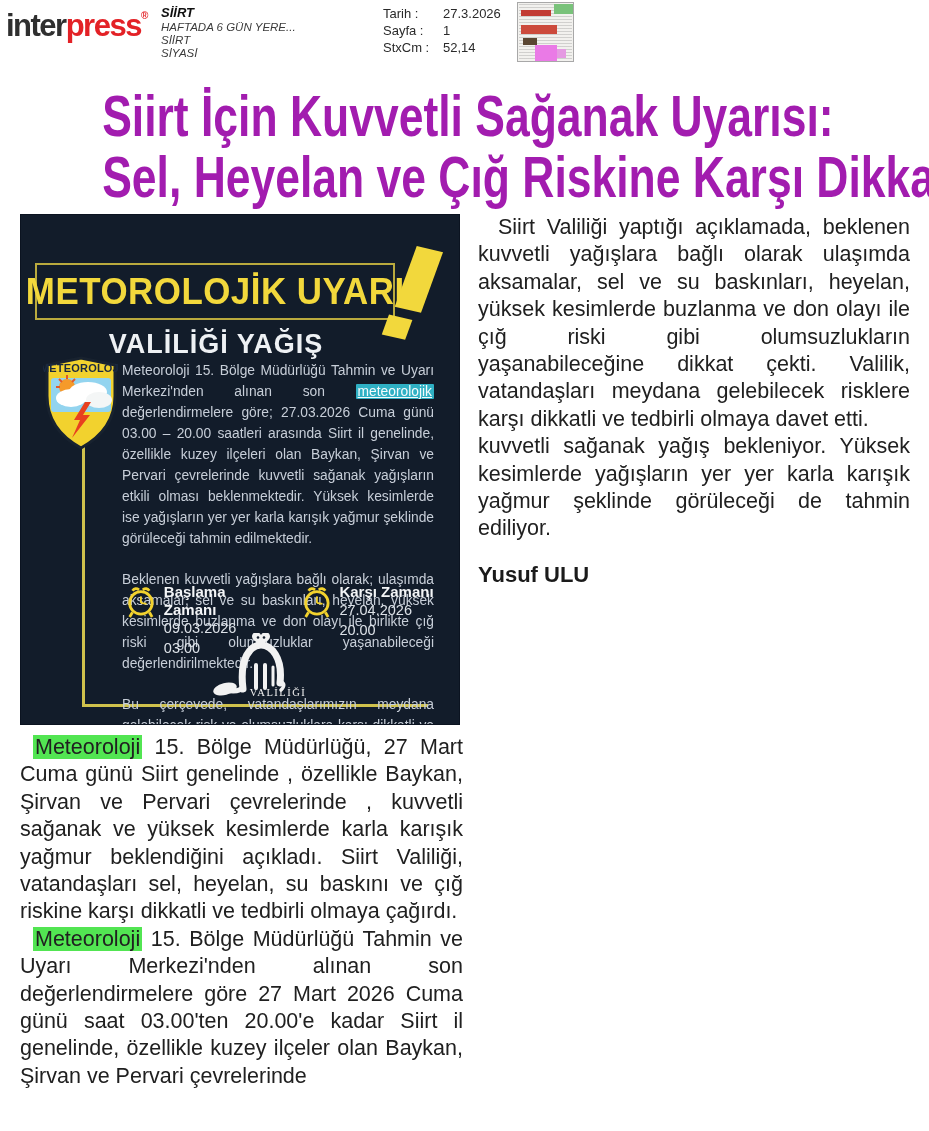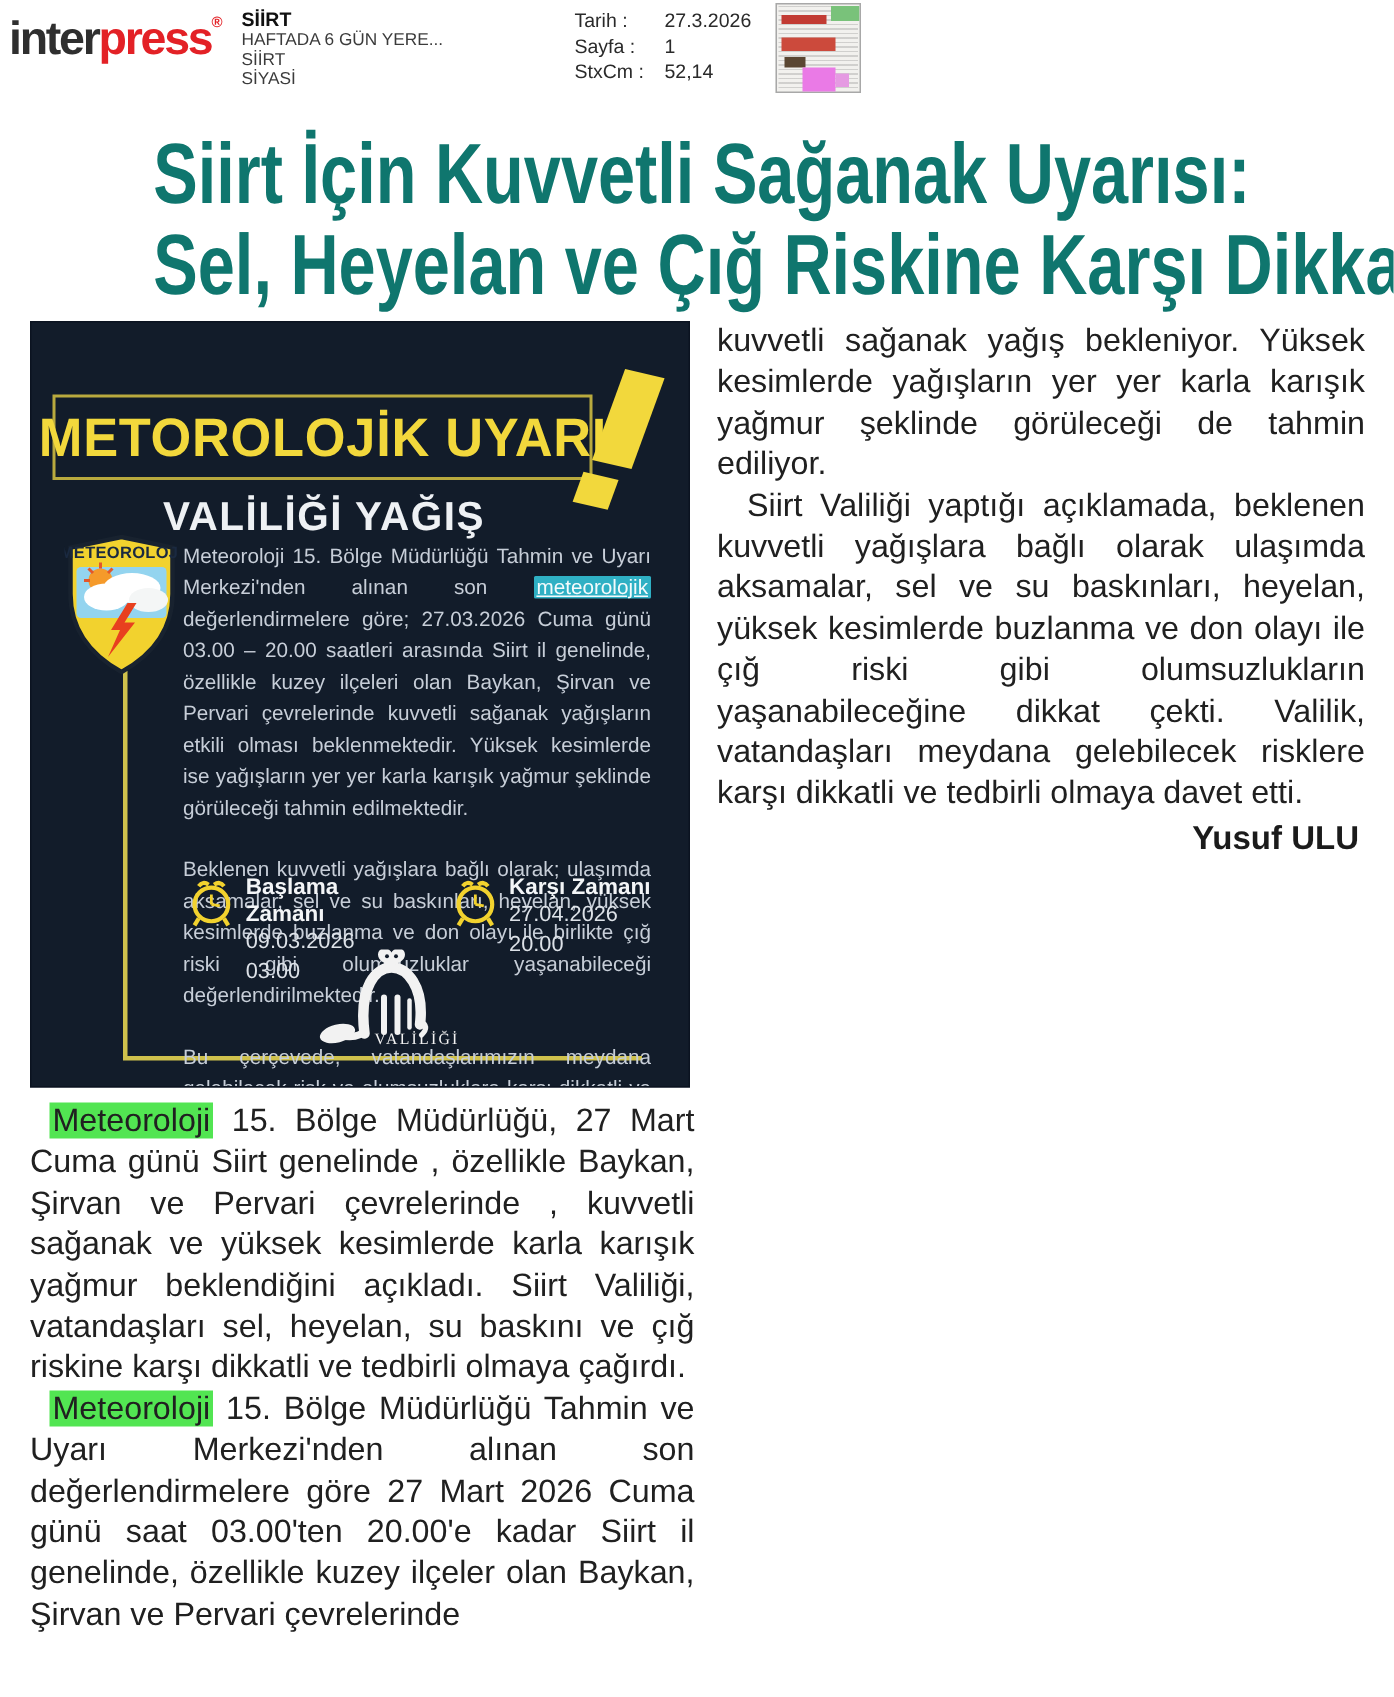--- a/index.html
+++ b/index.html
@@ -8,21 +8,21 @@
     width:929px; height:1131px; overflow:hidden; position:relative;
     font-family:"Liberation Sans", sans-serif; color:#1b1b1b;
   }
 
   
   .hdr { position:relative; height:70px; }
   .logo { position:absolute; left:6px; top:8px; font-weight:700; font-size:31px; letter-spacing:-1.5px; }
   .logo .inter { color:#2f2f2f; }
   .logo .press { color:#e32126; }
   .logo .reg { color:#e32126; font-size:10px; vertical-align:top; position:relative; top:2px; letter-spacing:0; }
-  .pub { position:absolute; left:161px; top:6px; line-height:1.14; }
+  .pub { position:absolute; left:161px; top:6px; line-height:1.14;font-style:italic; }
   .pub-name { font-size:13px; font-weight:700; color:#101010; }
   .pub-line { font-size:11.5px; color:#3b3b3b; }
   .meta { position:absolute; left:383px; top:6px; font-size:13px; color:#2a2a2a; }
   .meta-row { display:flex; line-height:1.3; }
   .meta-label { width:52px; }
   .meta-value { padding-left:8px; }
 
   
   .thumb { position:absolute; left:517px; top:2px; width:57px; height:60px;
     background:#f2f1ee; border:1px solid #a8a8a8; overflow:hidden; }
@@ -31,34 +31,34 @@
       repeating-linear-gradient(to bottom, rgba(120,120,120,.55) 0 1px, transparent 1px 3px);
     opacity:.5; }
   .thumb .green { position:absolute; left:36px; top:1px; width:19px; height:10px; background:#79c27a; }
   .thumb .red1  { position:absolute; left:3px;  top:7px; width:30px; height:6px;  background:#c23b33; }
   .thumb .red2  { position:absolute; left:3px;  top:22px; width:36px; height:9px; background:#cc4a3c; }
   .thumb .dark  { position:absolute; left:5px;  top:35px; width:14px; height:7px; background:#5a4632; }
   .thumb .magenta { position:absolute; left:17px; top:42px; width:22px; height:17px; background:#ea7ae6; }
   .thumb .mag2 { position:absolute; left:39px; top:46px; width:9px; height:9px; background:#e59ae2; }
 
   
-  .headline { margin-top:16px; text-align:left; color:#0f766e; }
+  .headline { margin-top:16px; text-align:left; color:#a21caf; }
   .hl-line { display:block; font-weight:700; font-size:57px; line-height:61px;
     transform:scaleX(0.78); transform-origin:50% 50%; white-space:nowrap; letter-spacing:0; }
 
   
   .cols { display:flex; padding:6px 19px 0 20px; gap:15px; }
   .col-left { width:443px; flex:none; }
   .col-right { flex:1; min-width:0; }
 
   p.body-p { font-size:21.5px; line-height:27.4px; text-align:justify; color:#202020; }
   p.indent { text-indent:20px; }
   p.indent-sm { text-indent:13px; }
   .hl-green { background:#52e552; padding:0 2px; }
-  .byline { font-weight:700; font-size:22px; text-align:right; margin-top:3px; padding-right:4px; }
+  .byline { font-weight:700; font-size:22px; margin-top:19px; padding-right:4px; }
 
   
   .poster { position:relative; width:440px; height:511px; background:#121c2a;
     border:1px solid #0b1320; margin-bottom:9px; overflow:hidden; }
   .p-titlebox { position:absolute; left:14px; top:48px; width:360px; height:57px;
     border:2px solid #b9aa3e; display:flex; align-items:center; justify-content:center; }
   .p-title { color:#f2d83c; font-weight:700; font-size:36px; letter-spacing:.5px; white-space:nowrap;
     transform:scaleX(.97); }
   .p-excl { position:absolute; left:381px; top:32px; transform:rotate(13deg); }
   .p-excl .bar { width:27px; height:64px; background:#f2d83c; transform:skewX(-7deg); }
@@ -228,18 +228,18 @@
         </svg>
         <div class="p-valilik-text">VALİLİĞİ</div>
       </div>
     </figure>
 
     <p class="body-p indent-sm"><span class="hl-green">Meteoroloji</span><span> 15. Bölge Müdürlüğü, 27 Mart Cuma günü Siirt genelinde , özellikle Baykan, Şirvan ve Pervari çevrelerinde , kuvvetli sağanak ve yüksek kesimlerde karla karışık yağmur beklendiğini açıkladı. Siirt Valiliği, vatandaşları sel, heyelan, su baskını ve çığ riskine karşı dikkatli ve tedbirli olmaya çağırdı.</span></p>
     <p class="body-p indent-sm"><span class="hl-green">Meteoroloji</span><span> 15. Bölge Müdürlüğü Tahmin ve Uyarı Merkezi'nden alınan son değerlendirmelere göre 27 Mart 2026 Cuma günü saat 03.00'ten 20.00'e kadar Siirt il genelinde, özellikle kuzey ilçeler olan Baykan, Şirvan ve Pervari çevrelerinde</span></p>
   </div>
 
   <div class="col-right">
+    <p class="body-p indent">Siirt Valiliği yaptığı açıklamada, beklenen kuvvetli yağışlara bağlı olarak ulaşımda aksamalar, sel ve su baskınları, heyelan, yüksek kesimlerde buzlanma ve don olayı ile çığ riski gibi olumsuzlukların yaşanabileceğine dikkat çekti. Valilik, vatandaşları meydana gelebilecek risklere karşı dikkatli ve tedbirli olmaya davet etti.</p>
     <p class="body-p">kuvvetli sağanak yağış bekleniyor. Yüksek kesimlerde yağışların yer yer karla karışık yağmur şeklinde görüleceği de tahmin ediliyor.</p>
-    <p class="body-p indent">Siirt Valiliği yaptığı açıklamada, beklenen kuvvetli yağışlara bağlı olarak ulaşımda aksamalar, sel ve su baskınları, heyelan, yüksek kesimlerde buzlanma ve don olayı ile çığ riski gibi olumsuzlukların yaşanabileceğine dikkat çekti. Valilik, vatandaşları meydana gelebilecek risklere karşı dikkatli ve tedbirli olmaya davet etti.</p>
     <div class="byline">Yusuf ULU</div>
   </div>
 
 </main>
 
 </body></html>

